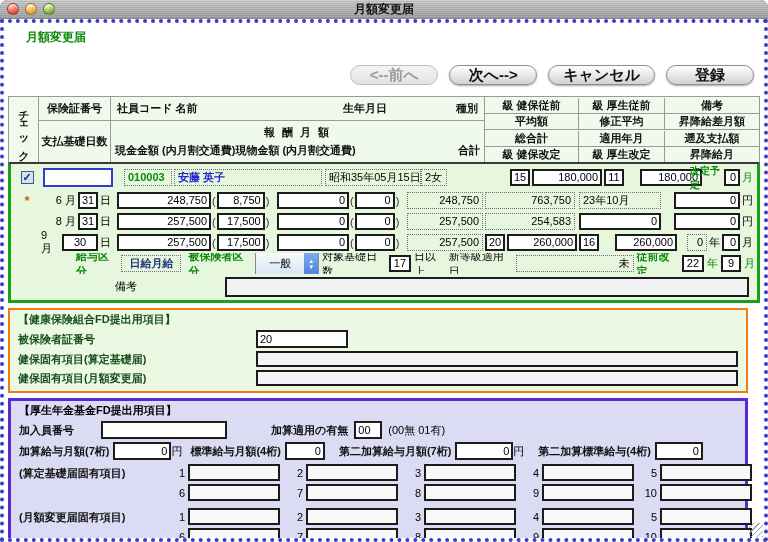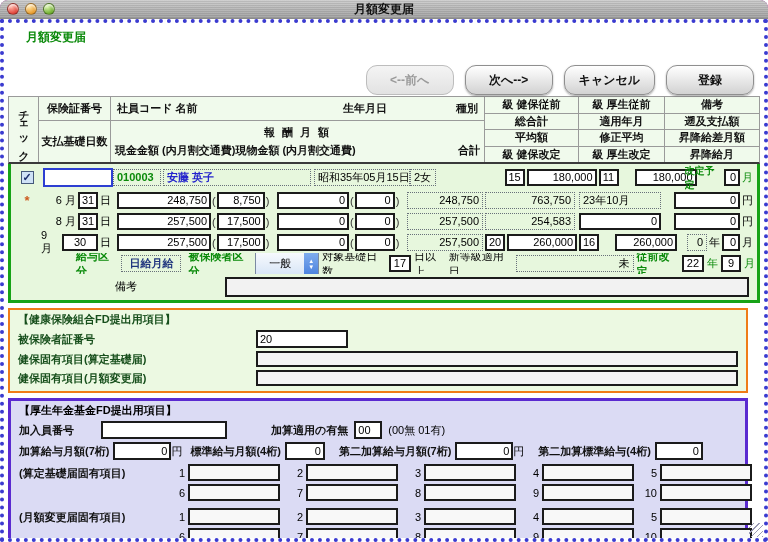--- a/index.html
+++ b/index.html
@@ -16,23 +16,23 @@
        box-shadow:inset 0 2px 2px rgba(255,255,255,.7);}
   .gel.red{background:radial-gradient(circle at 35% 30%,#ffb3a6,#e0443a 70%);}
   .gel.orange{background:radial-gradient(circle at 35% 30%,#ffe2a0,#e89c2e 70%);}
   .gel.green{background:radial-gradient(circle at 35% 30%,#d6f3a8,#6fae2f 70%);}
   .win-title{position:absolute;left:0;right:0;text-align:center;font-size:12px;font-weight:bold;color:#111;}
   
   .content{position:absolute;top:19px;left:0;right:0;bottom:0;background:#fff;
     border:4px dotted #3b3bd0;overflow:hidden;}
   .page-label{margin:6px 0 0 22px;font-size:12px;font-weight:bold;color:#0a8a0a;}
   .toolbar{position:absolute;top:42px;right:10px;display:flex;gap:11px;}
-  .pill{height:30px;min-width:88px;border-radius:11px;border:1px solid #8f8f8f;cursor:pointer;
+  .pill{height:20px;min-width:88px;border-radius:11px;border:1px solid #8f8f8f;cursor:pointer;
     background:linear-gradient(#ffffff,#d2d2d2);font-family:inherit;
-    font-size:12px;font-weight:bold;color:#111;padding:0 14px;box-shadow:0 1px 2px rgba(0,0,0,.35);text-align:center;}
+    font-size:15px;font-weight:bold;color:#111;padding:0 14px;box-shadow:0 1px 2px rgba(0,0,0,.35);text-align:center;}
   .pill.disabled{color:#9a9a9a;background:linear-gradient(#f4f4f4,#e2e2e2);
     border-color:#bdbdbd;box-shadow:none;}
   
   .table{margin:50px 4px 0 4px;font-size:11px;}
   .grid-header{display:flex;background:#f0faec;border:1px solid #9a9a9a;border-bottom:2px solid #3a3a3a;
     font-weight:bold;color:#111;height:68px;}
   .h-check{width:30px;border-right:1px solid #9a9a9a;display:flex;align-items:center;justify-content:center;
     writing-mode:vertical-rl;text-orientation:upright;font-size:11px;letter-spacing:1px;}
   .h-left{width:446px;display:flex;flex-direction:column;border-right:1px solid #9a9a9a;}
   .h-left-top{height:24px;display:flex;border-bottom:1px solid #9a9a9a;}
@@ -40,21 +40,21 @@
   .h-namezone{flex:1;position:relative;display:flex;align-items:center;padding-left:6px;}
   .h-birth{position:absolute;left:232px;}
   .h-shubetsu{position:absolute;right:6px;}
   .h-left-bot{flex:1;display:flex;}
   .h-days{width:72px;border-right:1px solid #9a9a9a;display:flex;align-items:center;justify-content:center;}
   .h-money{flex:1;display:flex;flex-direction:column;justify-content:space-evenly;}
   .h-money-l1{text-align:center;letter-spacing:2px;}
   .h-money-l2{display:flex;padding:0 4px;}
   .h-gokei{margin-left:auto;}
   .h-right{flex:1;display:flex;flex-direction:column;}
-  .h-r{flex:1;display:flex;border-bottom:1px solid #9a9a9a;}
+  .h-r{flex:1;display:flex;border-bottom:1px solid #9a9a9a;align-items:flex-end;}
   .h-r:last-child{border-bottom:none;}
   .h-c1{width:94px;display:flex;align-items:center;justify-content:center;border-right:1px solid #9a9a9a;}
   .h-c2{width:86px;display:flex;align-items:center;justify-content:center;border-right:1px solid #9a9a9a;}
   .h-c3{flex:1;display:flex;align-items:center;justify-content:center;}
   
   .record{border:3px solid #17a317;border-top:none;background:#e7f7dd;padding:1px 2px;}
   .rrow{display:flex;align-items:center;height:21px;}
   .rrow.person{height:25px;}
   .rrow.bikor{height:25px;}
   .c-check{width:28px;display:flex;align-items:center;justify-content:center;flex:none;}
@@ -162,45 +162,45 @@
             </div>
           </div>
         </div>
         <div class="h-right">
           <div class="h-r">
             <div class="h-c1">級 健保従前</div>
             <div class="h-c2">級 厚生従前</div>
             <div class="h-c3">備考</div>
           </div>
           <div class="h-r">
+            <div class="h-c1">平均額</div>
+            <div class="h-c2">修正平均</div>
+            <div class="h-c3">昇降給差月額</div>
+          </div>
+          <div class="h-r">
             <div class="h-c1">総合計</div>
             <div class="h-c2">適用年月</div>
             <div class="h-c3">遡及支払額</div>
-          </div>
-          <div class="h-r">
-            <div class="h-c1">平均額</div>
-            <div class="h-c2">修正平均</div>
-            <div class="h-c3">昇降給差月額</div>
           </div>
           <div class="h-r">
             <div class="h-c1">級 健保改定</div>
             <div class="h-c2">級 厚生改定</div>
             <div class="h-c3">昇降給月</div>
           </div>
         </div>
       </div>
 
       <div class="record">
 
         <div class="rrow person">
           <div class="c-check">
               <div class="cb">✓</div>
             </div>
           <input class="hoken-input" value="" style="">
-          <div class="df green-t" style="width:48px;margin-left:0;font-weight:bold;">010003</div>
+          <div class="df green-t" style="width:48px;margin-left:11px;font-weight:bold;">010003</div>
           <div class="df blue-t" style="width:148px;margin-left:2px;font-weight:bold;">安藤 英子</div>
           <div class="df" style="width:96px;margin-left:3px;">昭和35年05月15日</div>
           <div class="df" style="width:26px;">2女</div>
           <span class="sp"></span>
           <div class="z-kenpo">
             <div class="box ctr" style="width:20px;">15</div>
             <div class="box num" style="width:70px;">180,000</div>
           </div>
           <div class="z-kosei">
             <div class="box ctr" style="width:20px;">11</div>

